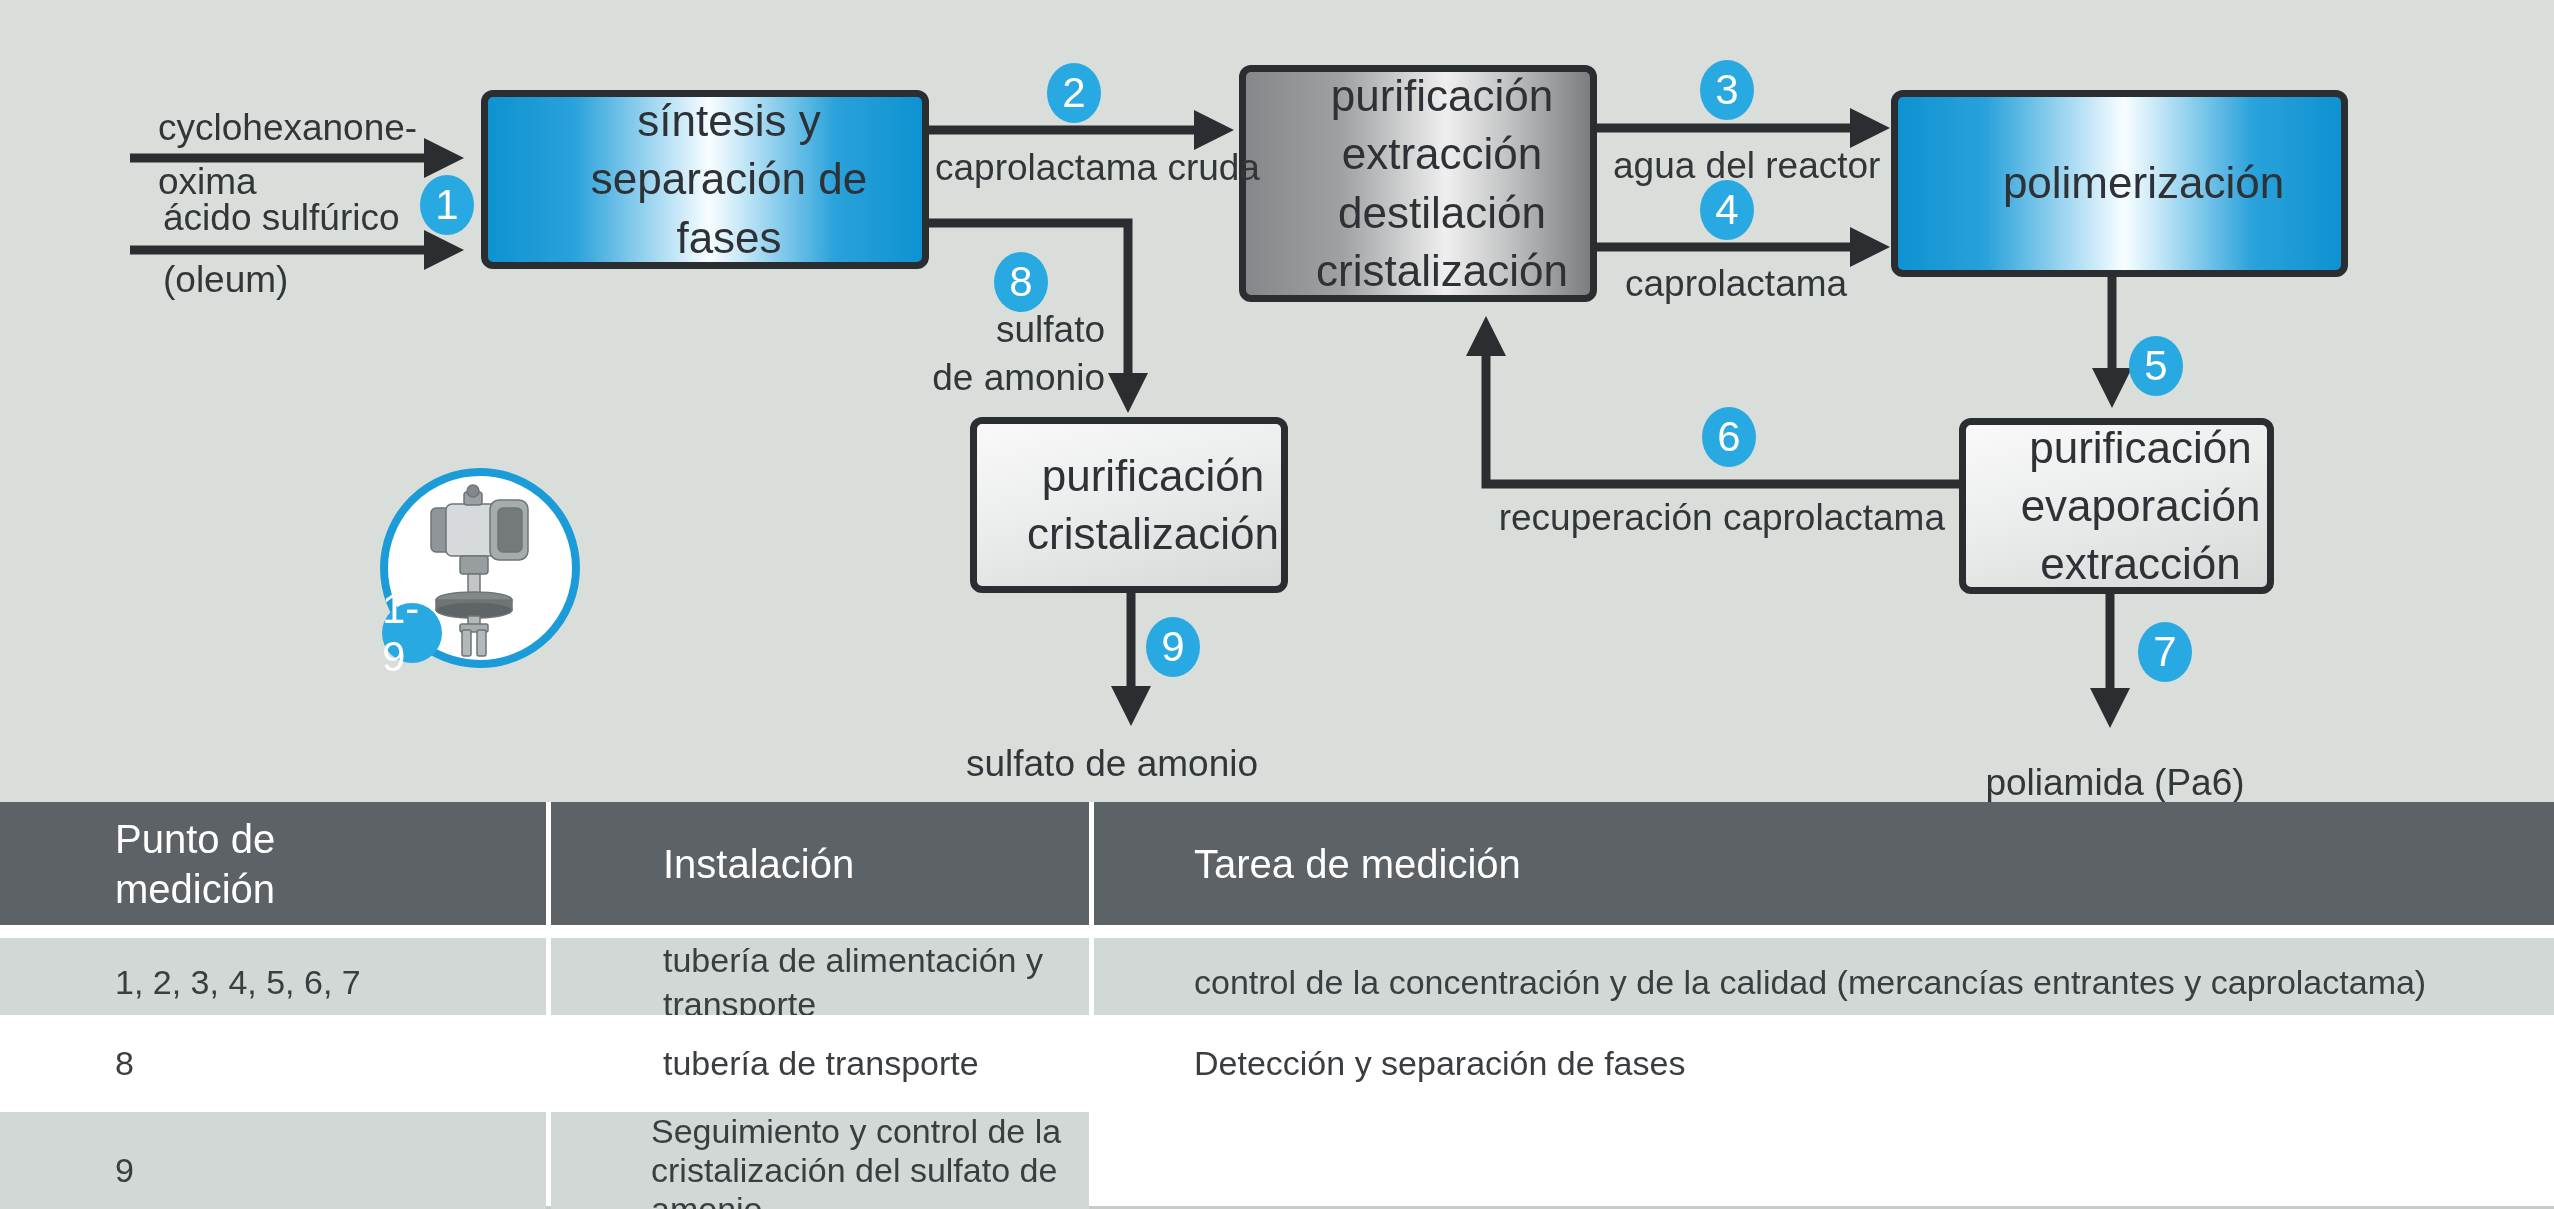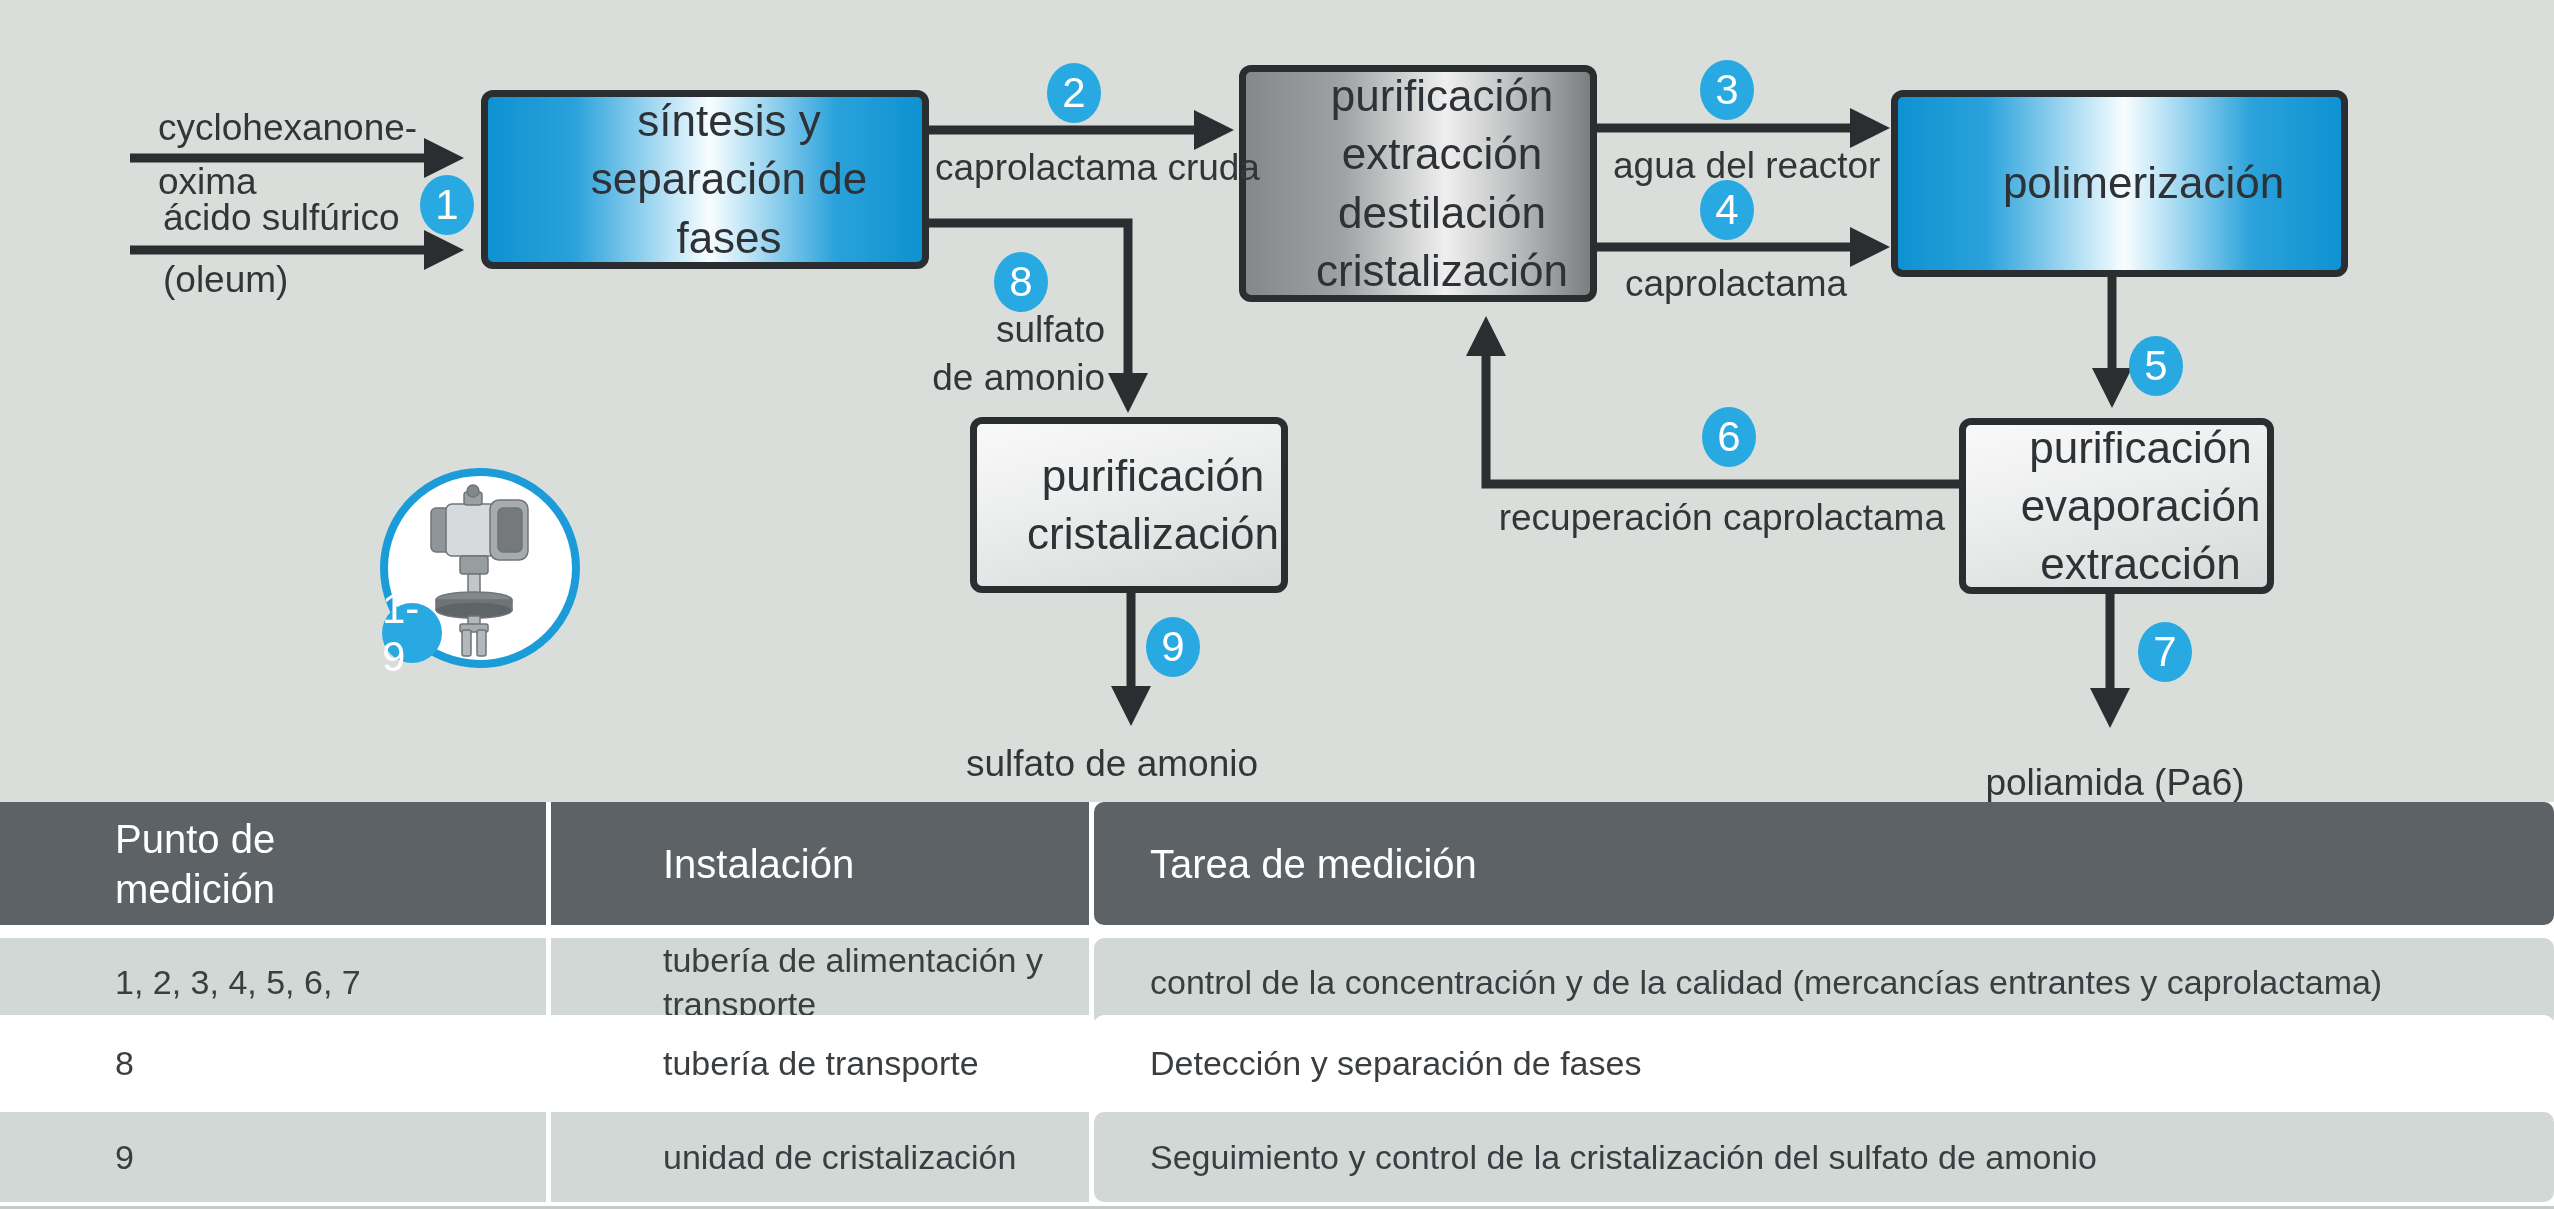--- a/index.html
+++ b/index.html
@@ -22,21 +22,21 @@
               border:8px solid #1b9cd8;border-radius:50%;box-sizing:border-box;z-index:4;}
   .badge{position:absolute;left:412px;top:633px;width:60px;height:60px;border-radius:50%;
          background:#29a9e1;color:#fff;display:flex;align-items:center;justify-content:center;
          font-size:42px;font-weight:300;transform:translate(-50%,-50%);z-index:6;}
   
   .mtable{position:absolute;left:0;top:802px;width:2554px;background:#ffffff;}
   .trow{display:grid;grid-template-columns:546px 538px 1460px;column-gap:5px;}
   .cell{display:flex;align-items:center;font-size:34px;color:#3a3e41;box-sizing:border-box;}
   .c1{padding-left:115px;}
   .c2{padding-left:112px;white-space:pre-line;line-height:1.3;}
-  .c3{padding-left:56px;border-radius:10px;}
+  .c3{padding-left:100px;}
   .thead .cell{background:#5d6266;color:#ffffff;font-size:40px;font-weight:300;
                line-height:1.25;white-space:pre-line;}
   .thead{height:123px;}
   .r1{height:77px;margin-top:13px;} .r1 .cell{background:#d2d8d5;}
   .r2{height:97px;} .r2 .cell{background:#ffffff;}
   .r3{height:90px;} .r3 .cell{background:#d2d8d5;}
   .gapline{height:4px;background:#ffffff;}
   .footstrip{height:4px;background:#c6cbc8;}
 </style>
 </head>
@@ -160,20 +160,19 @@
 transporte</div>
       <div class="cell c3">control de la concentración y de la calidad (mercancías entrantes y caprolactama)</div>
     </div>
     <div class="trow r2">
       <div class="cell c1">8</div>
       <div class="cell c2">tubería de transporte</div>
       <div class="cell c3">Detección y separación de fases</div>
     </div>
     <div class="trow r3">
       <div class="cell c1">9</div>
-      <div class="cell c2">unidad de cristalización</div>
       <div class="cell c3">Seguimiento y control de la cristalización del sulfato de amonio</div>
     </div>
     <div class="gapline"></div>
     <div class="footstrip"></div>
   </div>
 
 </div>
 
 </body></html>

